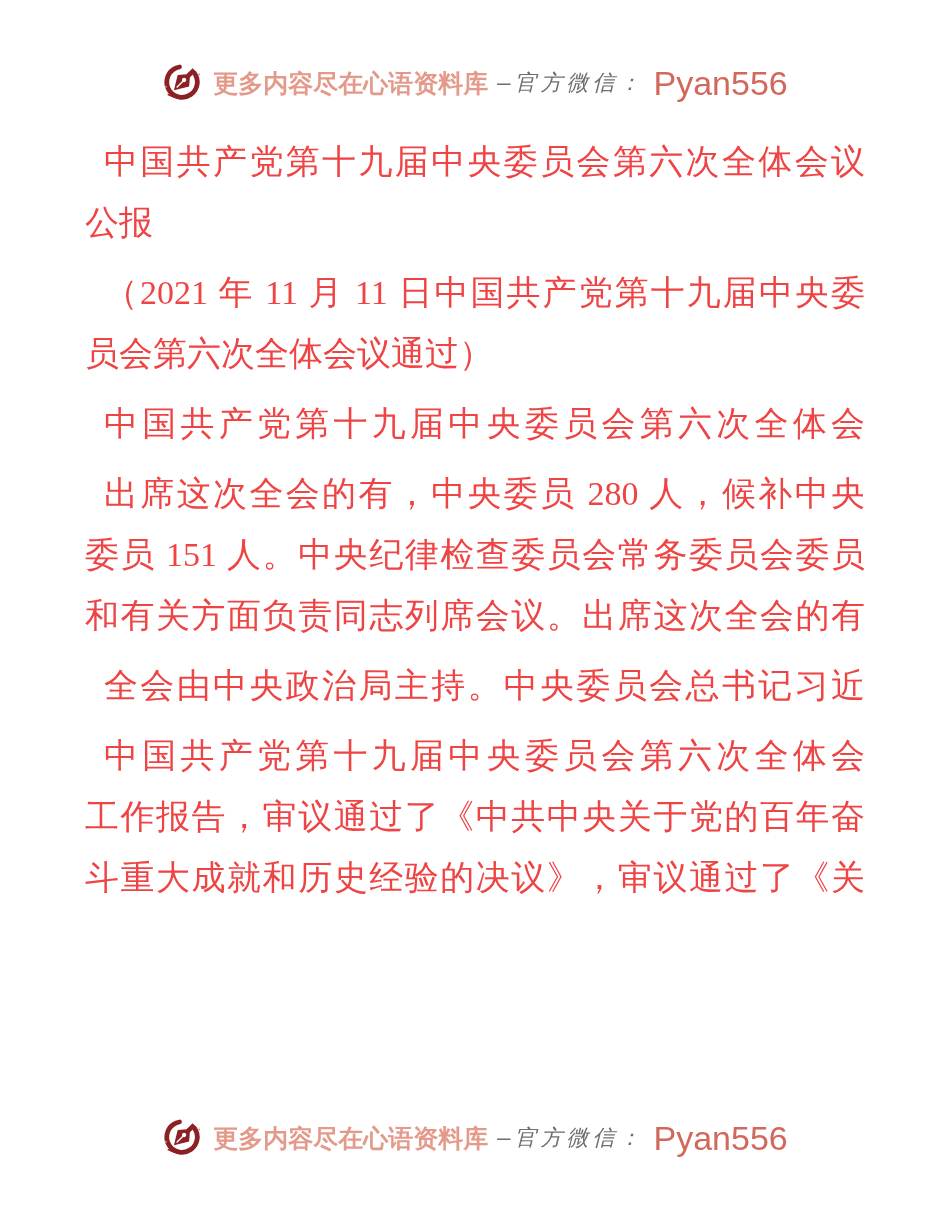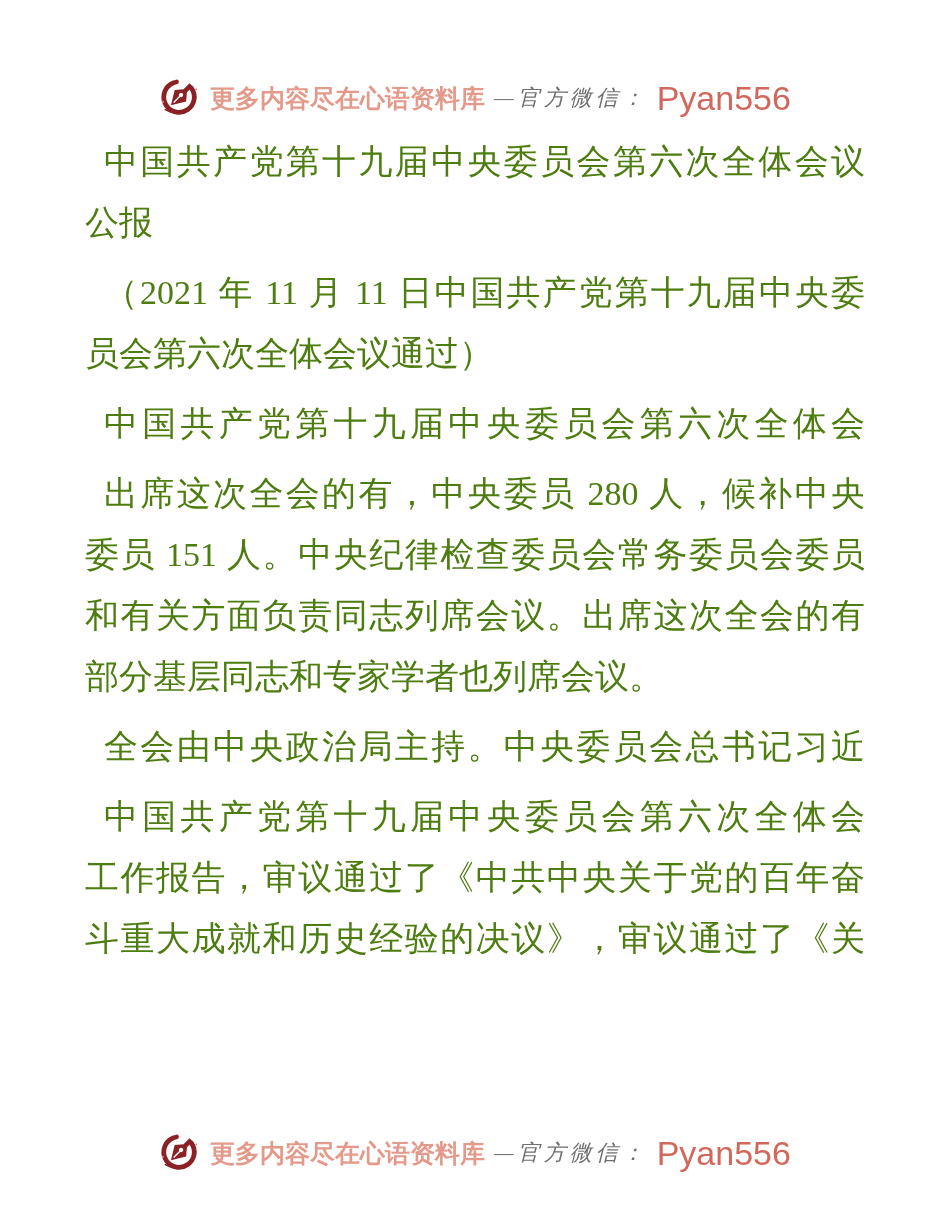--- a/index.html
+++ b/index.html
@@ -21,55 +21,54 @@
   
   .branding {
     position: absolute;
     left: 0;
     right: 0;
     display: flex;
     align-items: center;
     justify-content: center;
     gap: 9px;
     white-space: nowrap;
-    margin-top: 15px;
   }
   .branding.header { top: 62px; }
   .branding.footer { top: 1117px; }
   .logo { width: 42px; height: 42px; flex: 0 0 auto; display: inline-block; }
   .brand-text {
     font-size: 25px;
     letter-spacing: 0px;
     font-weight: bold;
     font-family: "Liberation Serif", "DejaVu Serif", serif;
   }
   .brand-label {
     font-size: 22px;
     font-style: italic;
     letter-spacing: 4px;
-    font-family: Liberation Serif, serif;
+    font-family: Liberation Mono, monospace;
   }
   .brand-id {
     font-size: 34px;
     font-family: "Liberation Sans", "DejaVu Sans", sans-serif;
   }
   
   .content {
     position: absolute;
     top: 131px;
     left: 85px;
     width: 780px;
     color: #000000;
   }
   .para { margin: 0 0 9px 0; }
   .line {
     display: block;
     font-size: 34px;
     line-height: 61px;
-    color: #4d7c0f;
+    color: #ef4444;
   }
   .j {
     text-align: justify;
     text-align-last: justify;
   }
   .first { text-indent: 19px; }
 </style>
 </head>
 <body>
 
@@ -108,21 +107,20 @@
     </p>
 
     <p class="para">
       <span class="line first j">中国共产党第十九届中央委员会第六次全体会</span>
     </p>
 
     <p class="para">
       <span class="line first j">出席这次全会的有，中央委员 280 人，候补中央</span>
       <span class="line j">委员 151 人。中央纪律检查委员会常务委员会委员</span>
       <span class="line j">和有关方面负责同志列席会议。出席这次全会的有</span>
-      <span class="line">部分基层同志和专家学者也列席会议。</span>
     </p>
 
     <p class="para">
       <span class="line first j">全会由中央政治局主持。中央委员会总书记习近</span>
     </p>
 
     <p class="para">
       <span class="line first j">中国共产党第十九届中央委员会第六次全体会</span>
       <span class="line j">工作报告，审议通过了《中共中央关于党的百年奋</span>
       <span class="line j">斗重大成就和历史经验的决议》，审议通过了《关</span>

